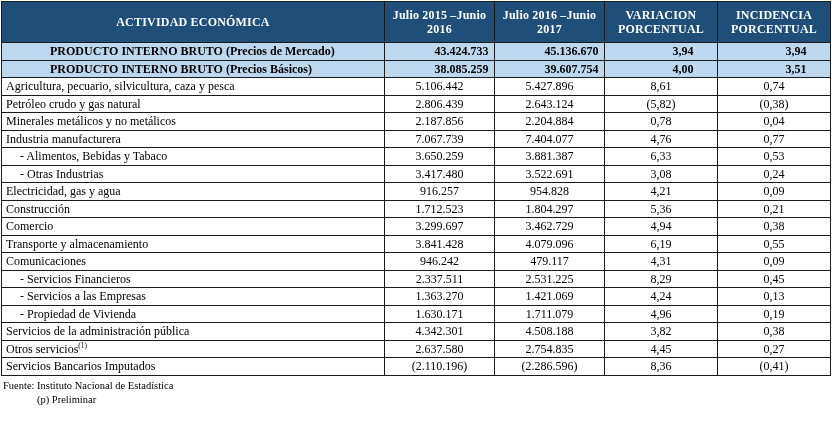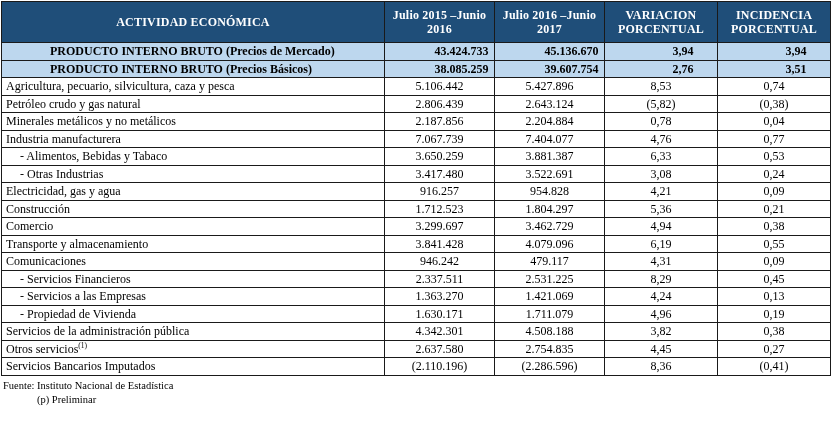--- a/index.html
+++ b/index.html
@@ -116,28 +116,28 @@
           <td class="label">PRODUCTO INTERNO BRUTO (Precios de Mercado)</td>
           <td class="num">43.424.733</td>
           <td class="num">45.136.670</td>
           <td class="num">3,94</td>
           <td class="num">3,94</td>
         </tr>
         <tr class="highlight">
           <td class="label">PRODUCTO INTERNO BRUTO (Precios Básicos)</td>
           <td class="num">38.085.259</td>
           <td class="num">39.607.754</td>
-          <td class="num">2,76</td>
+          <td class="num">4,00</td>
           <td class="num">3,51</td>
         </tr>
         <tr>
           <td class="label">Agricultura, pecuario, silvicultura, caza y pesca</td>
           <td class="num">5.106.442</td>
           <td class="num">5.427.896</td>
-          <td class="num">8,53</td>
+          <td class="num">8,61</td>
           <td class="num">0,74</td>
         </tr>
         <tr>
           <td class="label">Petróleo crudo y gas natural</td>
           <td class="num">2.806.439</td>
           <td class="num">2.643.124</td>
           <td class="num">(5,82)</td>
           <td class="num">(0,38)</td>
         </tr>
         <tr>

